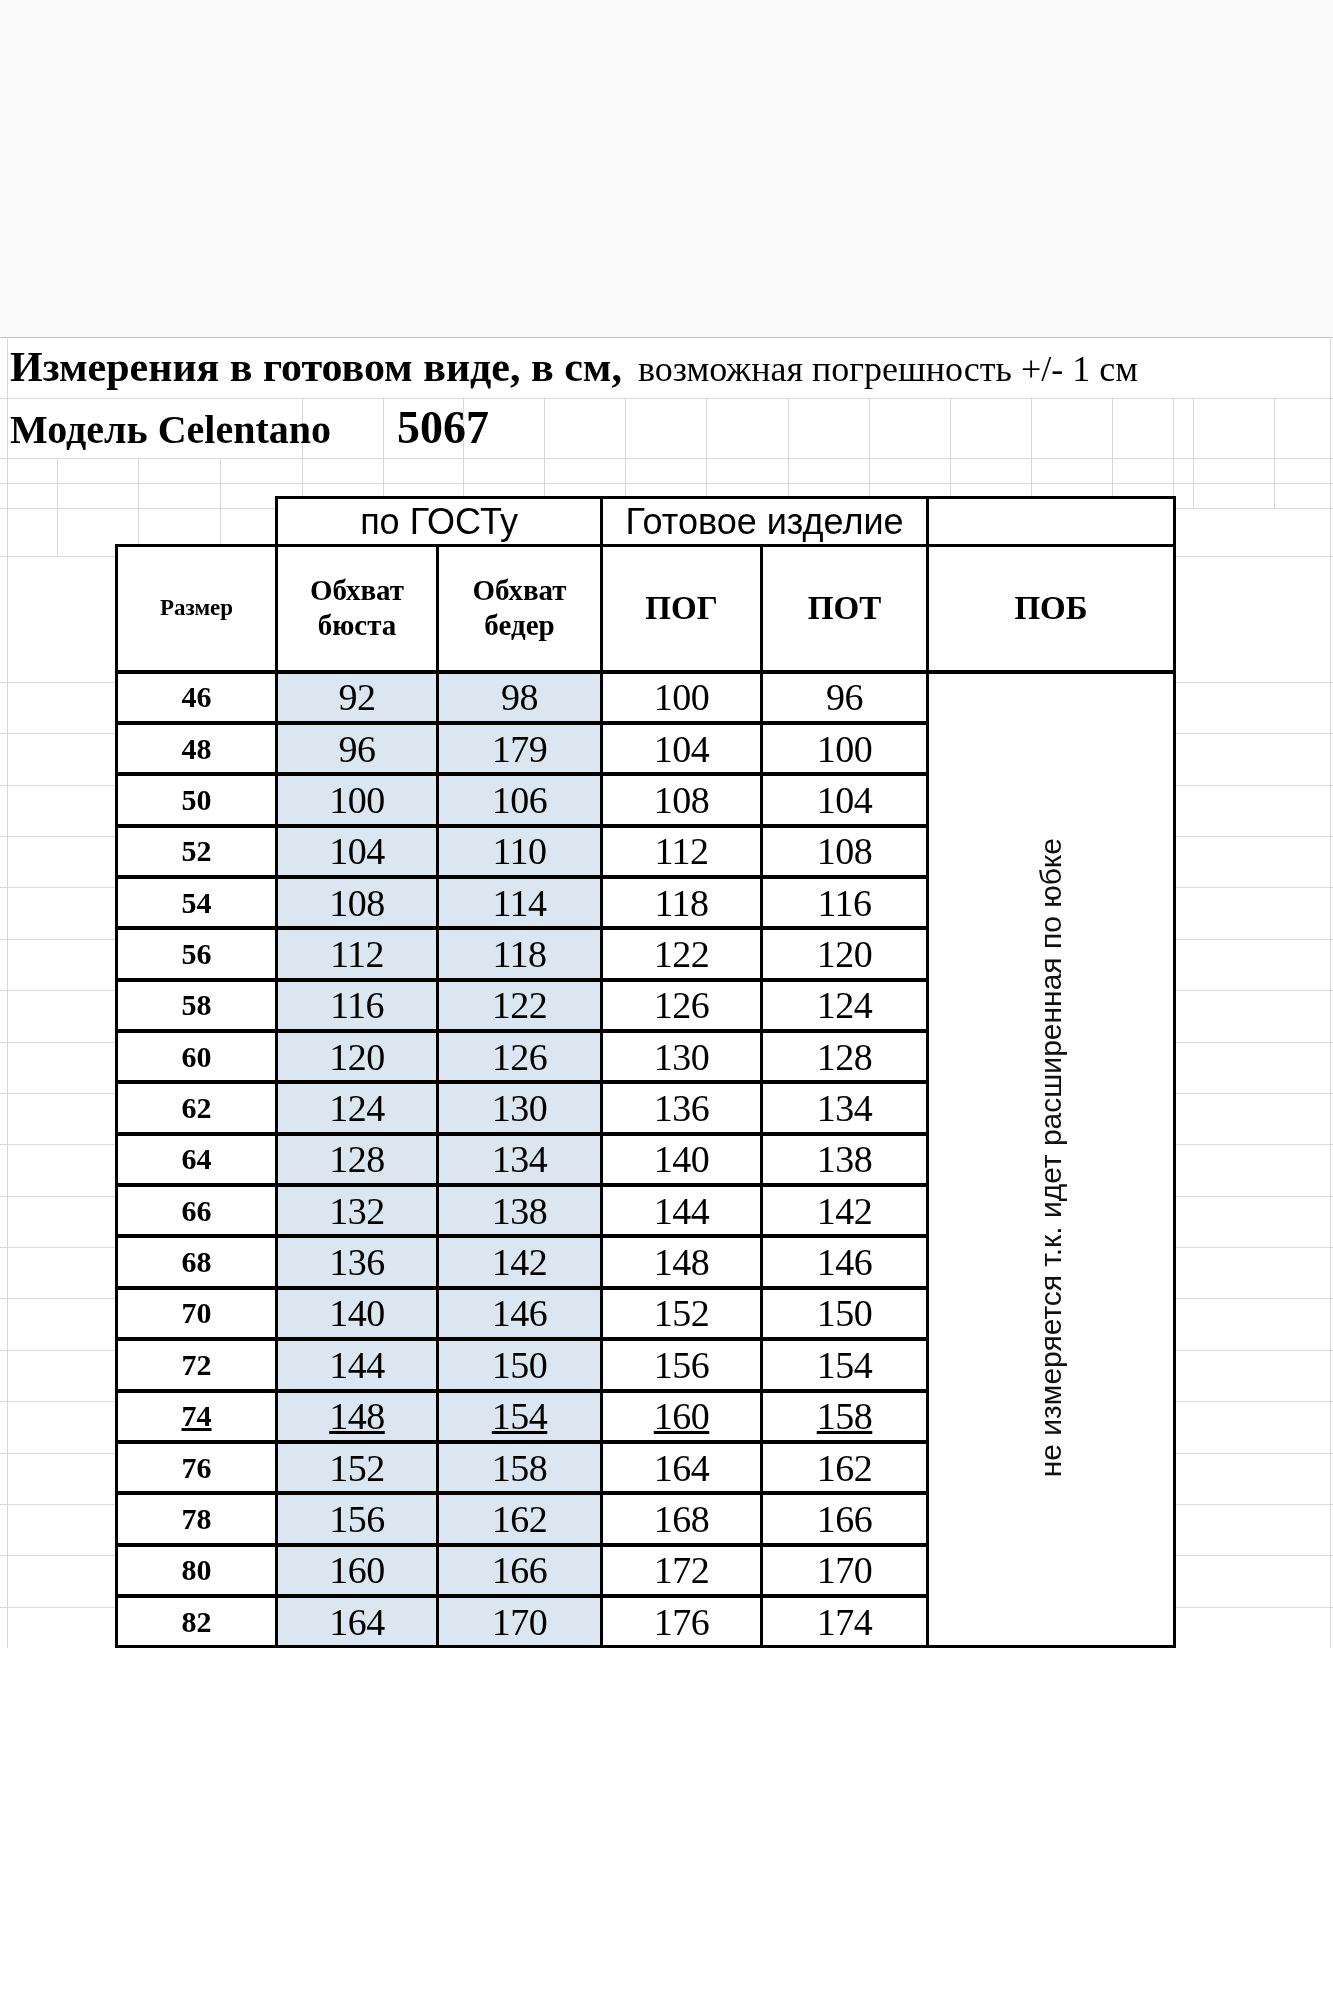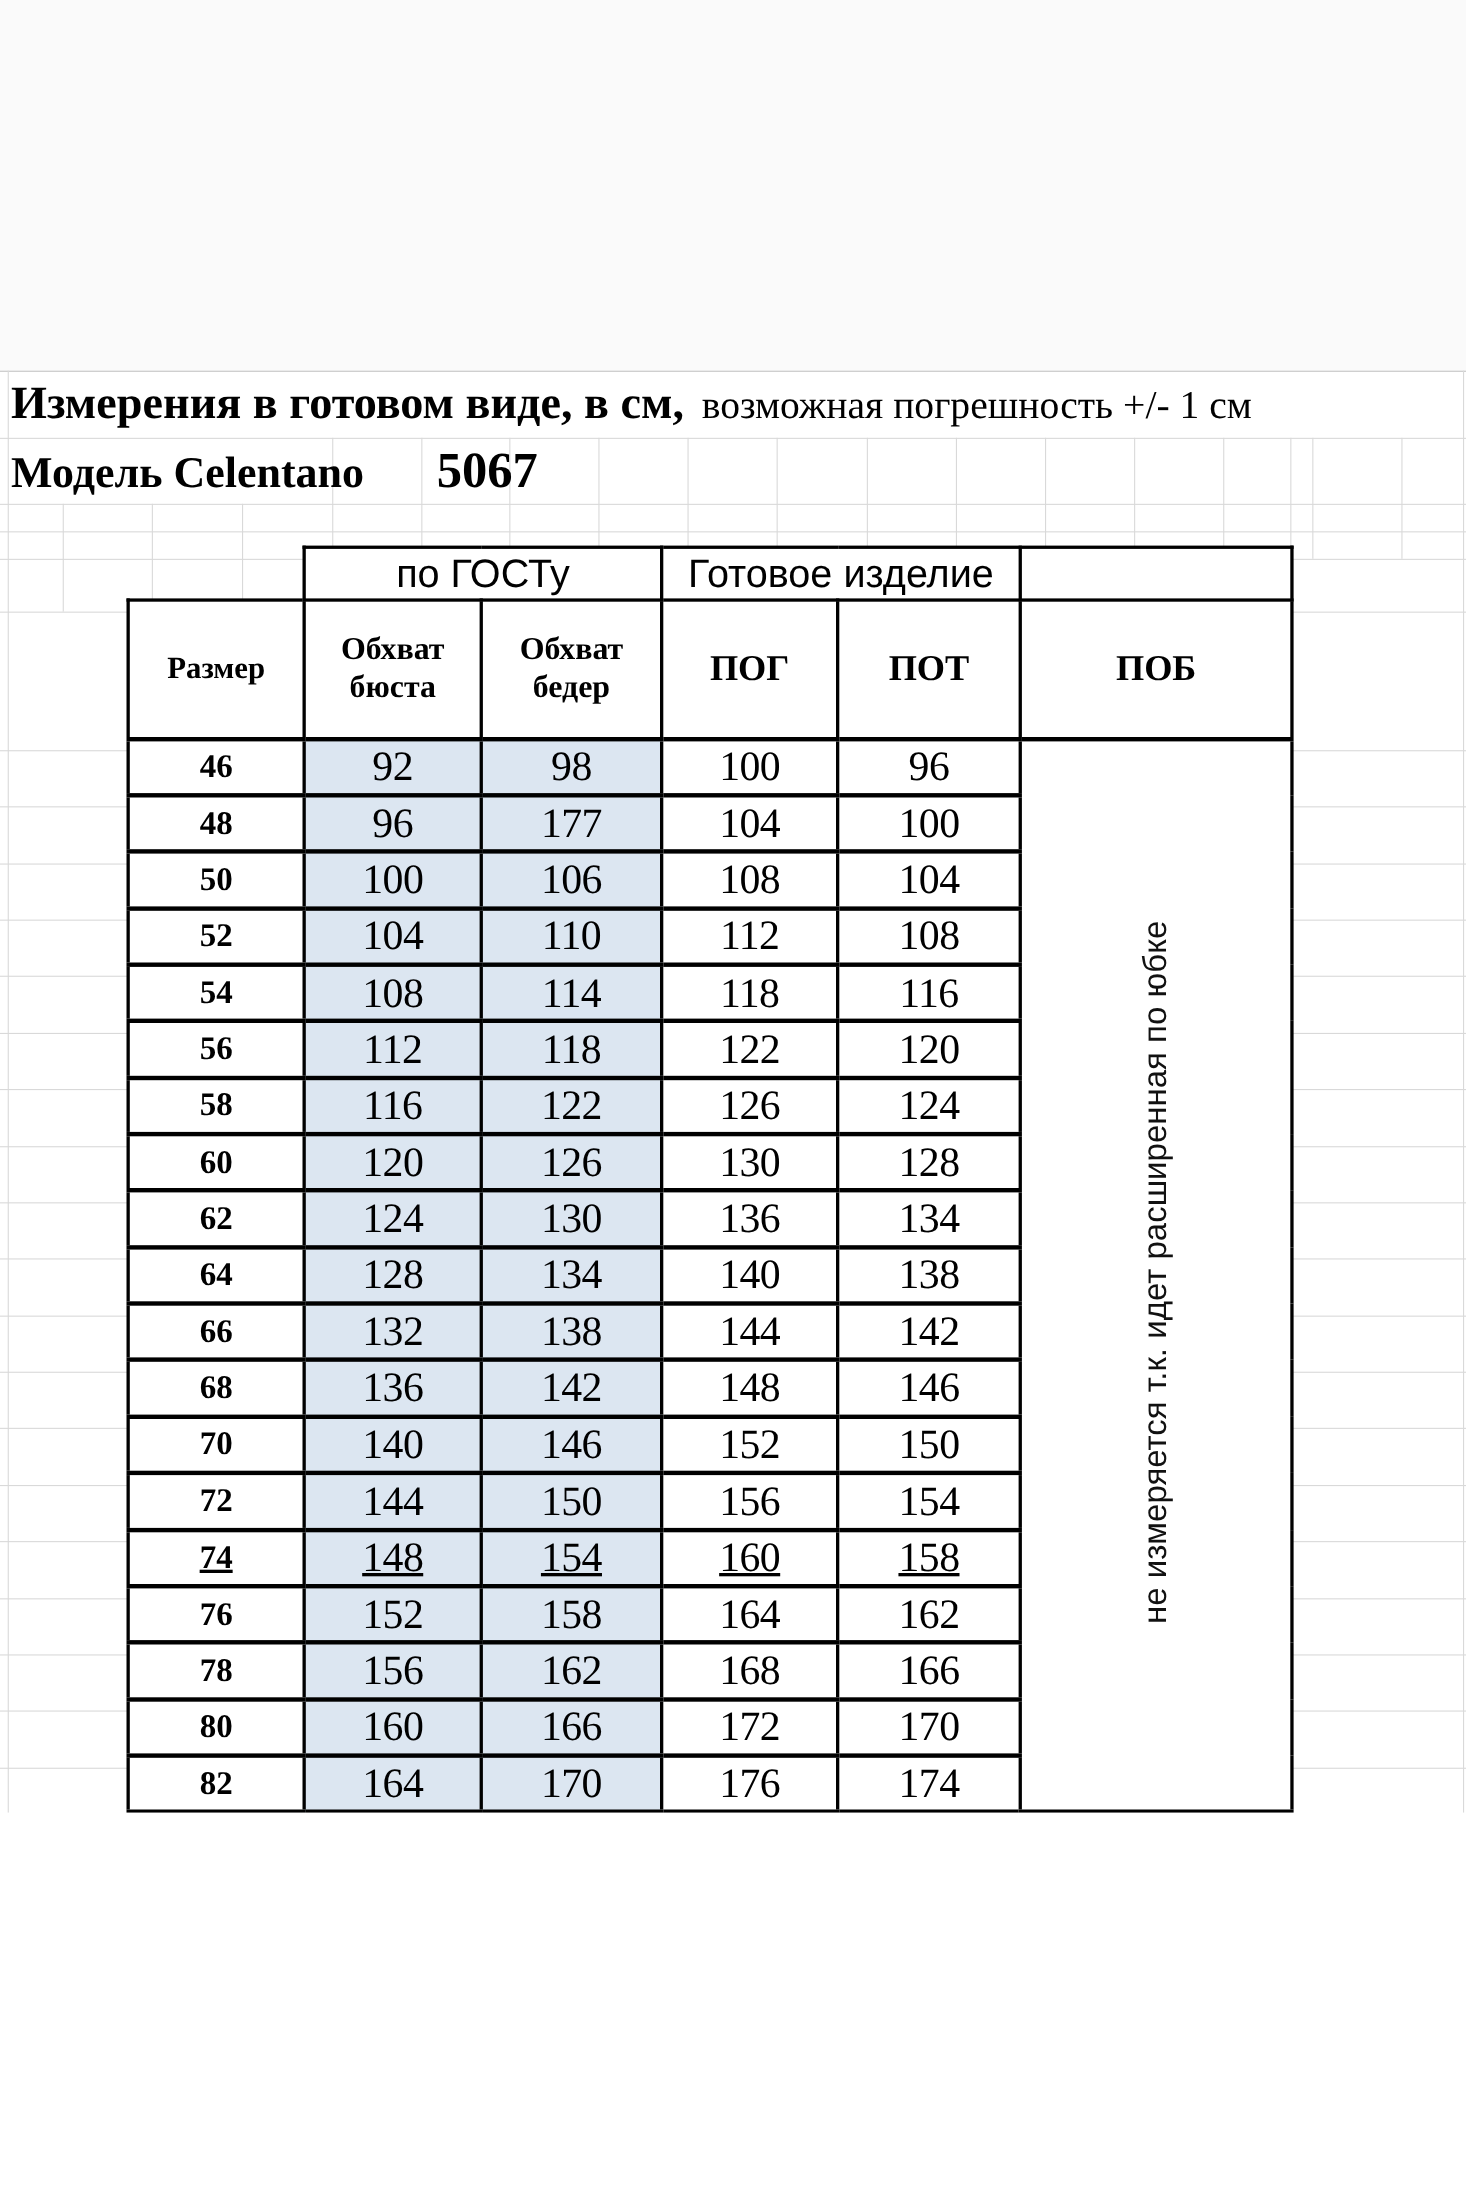--- a/index.html
+++ b/index.html
@@ -19,21 +19,21 @@
   .model-label{font:bold 40px/60px "Liberation Serif",serif;}
   .model-number{font:bold 46px/60px "Liberation Serif",serif;margin-left:62px;}
 
   #size-table{border-collapse:collapse;table-layout:fixed;position:absolute;left:115px;top:496px;
               width:1058px;z-index:4;}
   #size-table td{border:3px solid #000;text-align:center;vertical-align:middle;padding:0;background:#fff;}
   #size-table td.nob{border:none;background:transparent;}
   #size-table tr.data td{border-top-width:4px;border-bottom-width:4px;}
   .band{font:36px "Liberation Sans",sans-serif;color:#000;}
   .hcell{font-family:"Liberation Serif",serif;font-weight:bold;}
-  .h-razmer{font-size:28px;}
+  .h-razmer{font-size:23px;}
   .h-obhvat{font-size:29px;line-height:1.2;padding:0 6px !important;}
   .h-big{font-size:33px;}
   td.size{font:bold 30px "Liberation Serif",serif;}
   td.num{font:38px "Liberation Serif",serif;letter-spacing:-0.5px;}
   td.blue{background:var(--highlight,#dce6f1) !important;}
   td.pob{background:#fff;}
   .pob-note{writing-mode:vertical-rl;transform:rotate(180deg);display:inline-block;
             font:30px "Liberation Sans",sans-serif;color:#111;white-space:nowrap;}
 </style>
 </head>
@@ -127,21 +127,21 @@
           <td class="size">46</td>
           <td class="num blue">92</td>
           <td class="num blue">98</td>
           <td class="num">100</td>
           <td class="num">96</td>
           <td rowspan="19" class="pob"><div class="pob-note">не измеряется т.к. идет расширенная по юбке</div></td>
         </tr>
         <tr class="data" style="height: 51.37px;">
           <td class="size">48</td>
           <td class="num blue">96</td>
-          <td class="num blue">177</td>
+          <td class="num blue">179</td>
           <td class="num">104</td>
           <td class="num">100</td>
         </tr>
         <tr class="data" style="height: 51.37px;">
           <td class="size">50</td>
           <td class="num blue">100</td>
           <td class="num blue">106</td>
           <td class="num">108</td>
           <td class="num">104</td>
         </tr>

